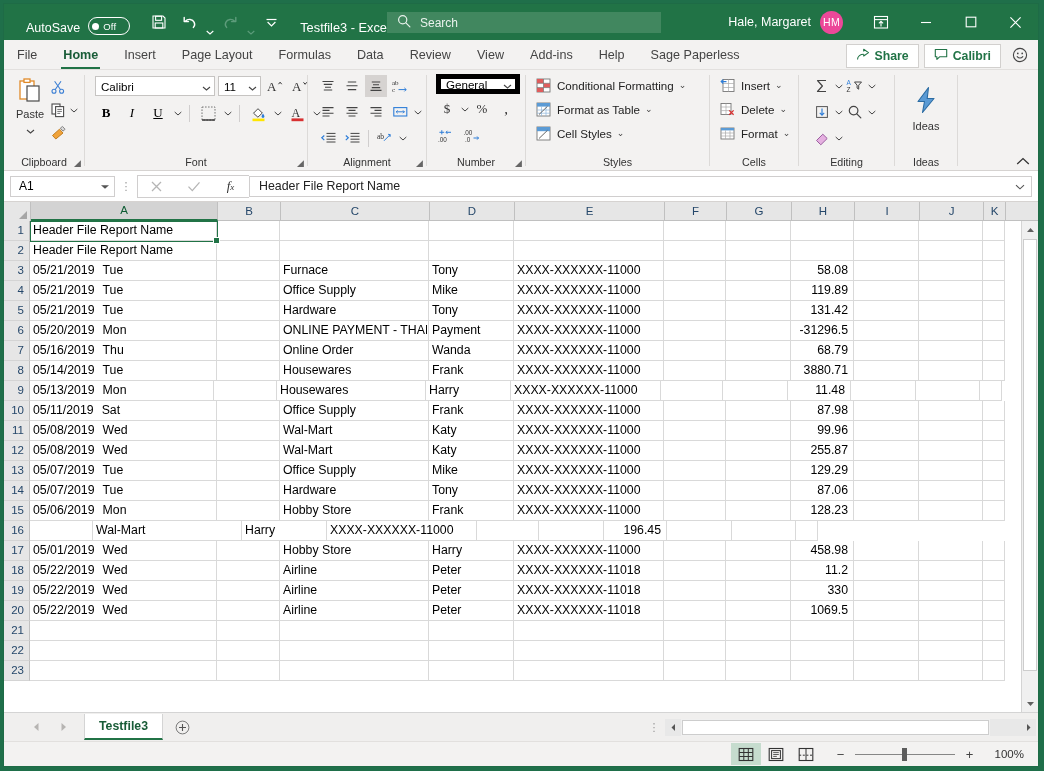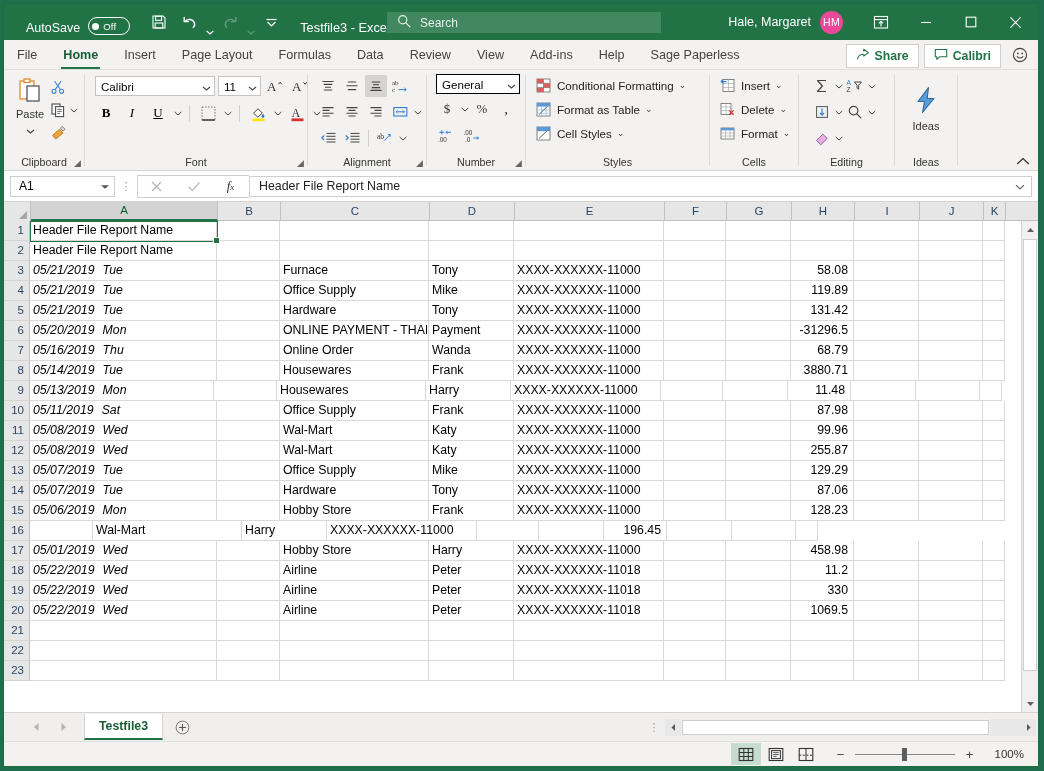--- a/index.html
+++ b/index.html
@@ -91,21 +91,21 @@
   .cv{font-size:8.5px;color:#555;width:9px;text-align:center;display:inline-block;}
   .fontbox{
     width:120px;height:20px;border:1px solid #c6c4c2;background:#fff;font-size:11.6px;
     display:flex;align-items:center;padding:0 3px 0 5px;justify-content:space-between;box-sizing:border-box;
   }
   .sizebox{
     width:43px;height:20px;border:1px solid #c6c4c2;background:#fff;font-size:11.6px;
     display:flex;align-items:center;padding:0 3px 0 5px;justify-content:space-between;box-sizing:border-box;
   }
   .numbox{
-    width:84px;height:20px;border:1px solid #000000;background:#fff;font-size:11.6px;
+    width:84px;height:20px;border:5px solid #000000;background:#fff;font-size:11.6px;
     display:flex;align-items:center;padding:0 3px 0 5px;justify-content:space-between;box-sizing:border-box;
   }
   .menuitem{display:flex;align-items:center;gap:5px;height:22px;font-size:11.6px;color:#222;white-space:nowrap;}
   .menuitem .mi{width:17px;height:17px;display:flex;align-items:center;justify-content:center;flex:none;}
   .chev{font-size:9px;color:#444;}
   .collapse{position:absolute;right:8px;bottom:2px;font-size:11px;color:#333;}
   .bsel{background:#d6d3d1;}
 
   
   .formulabar{
@@ -145,21 +145,21 @@
   .row{display:flex;height:20px;box-sizing:border-box;}
   .rh{
     width:26px;flex:none;background:#e6e6e6;border-right:1px solid #c0c0c0;border-bottom:1px solid #d4d4d4;
     font-size:11.5px;color:#25476a;text-align:right;padding-right:5px;line-height:19px;box-sizing:border-box;
   }
   .cell{
     border-right:1px solid #d9d9d9;border-bottom:1px solid #d9d9d9;box-sizing:border-box;
     font-size:12.3px;color:#000;line-height:19px;padding:0 3px;overflow:hidden;white-space:nowrap;flex:none;
   }
   .cell.r{text-align:right;padding-right:5px;}
-  .cell.dual{display:flex;font-style:italic;}
+  .cell.dual{display:flex;}
   .cell.dual .d1{flex:none;}
   .cell.dual .d2{padding-left:8px;}
   .cell.ovf{overflow:visible;position:relative;z-index:2;}
   .selcell{
     position:absolute;border:1.6px solid #217346;box-sizing:border-box;pointer-events:none;z-index:5;
   }
   .selcell::after{
     content:"";position:absolute;right:-3px;bottom:-3px;width:5px;height:5px;background:#217346;
     border:1px solid #fff;
   }

